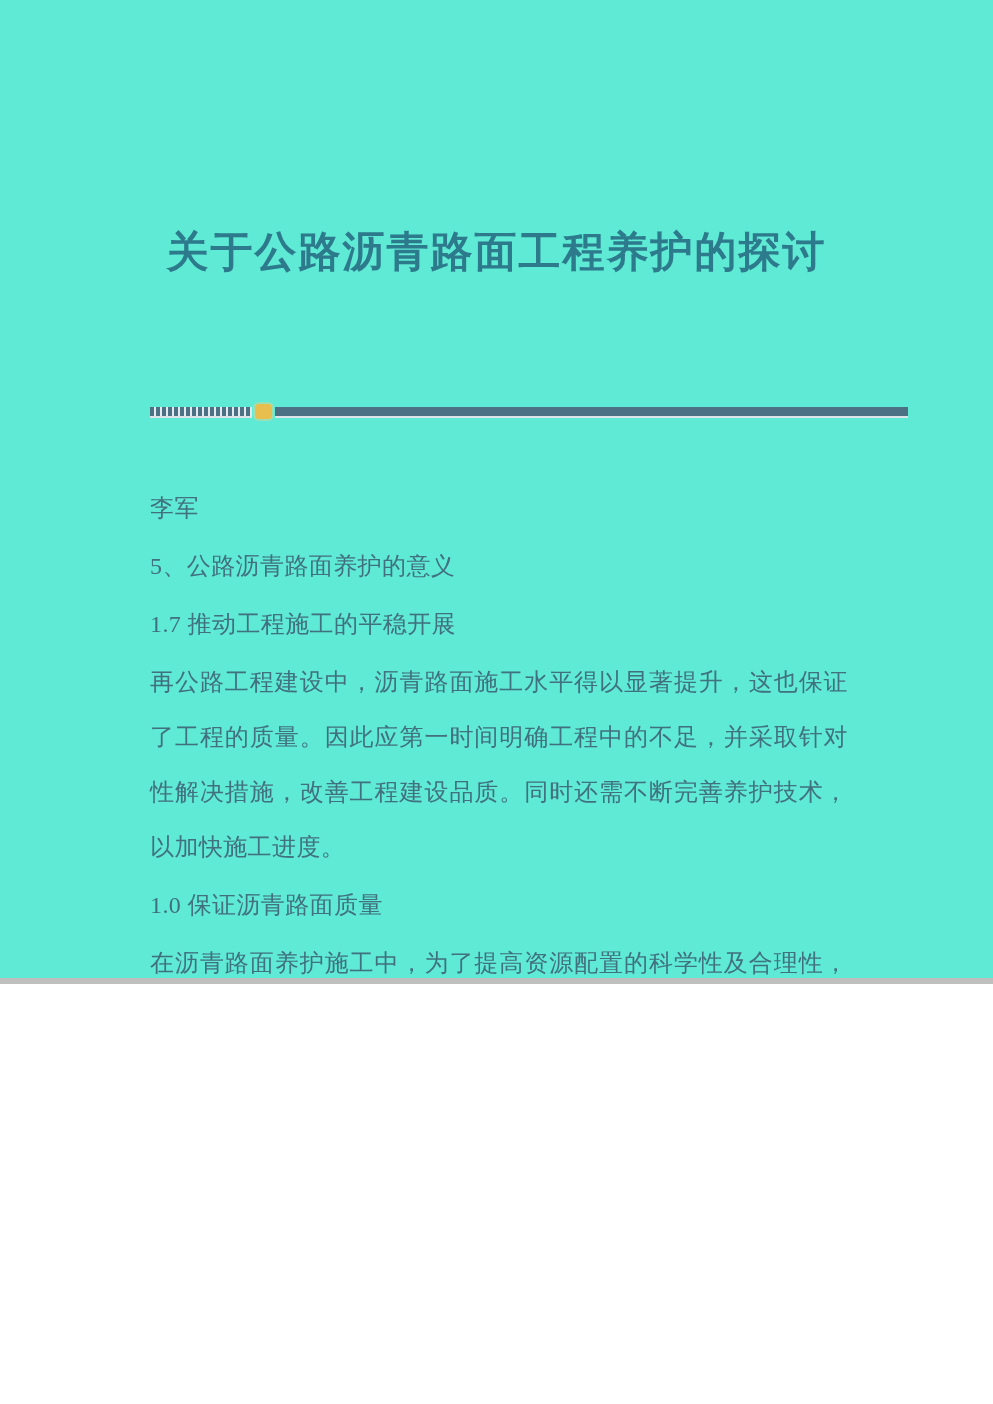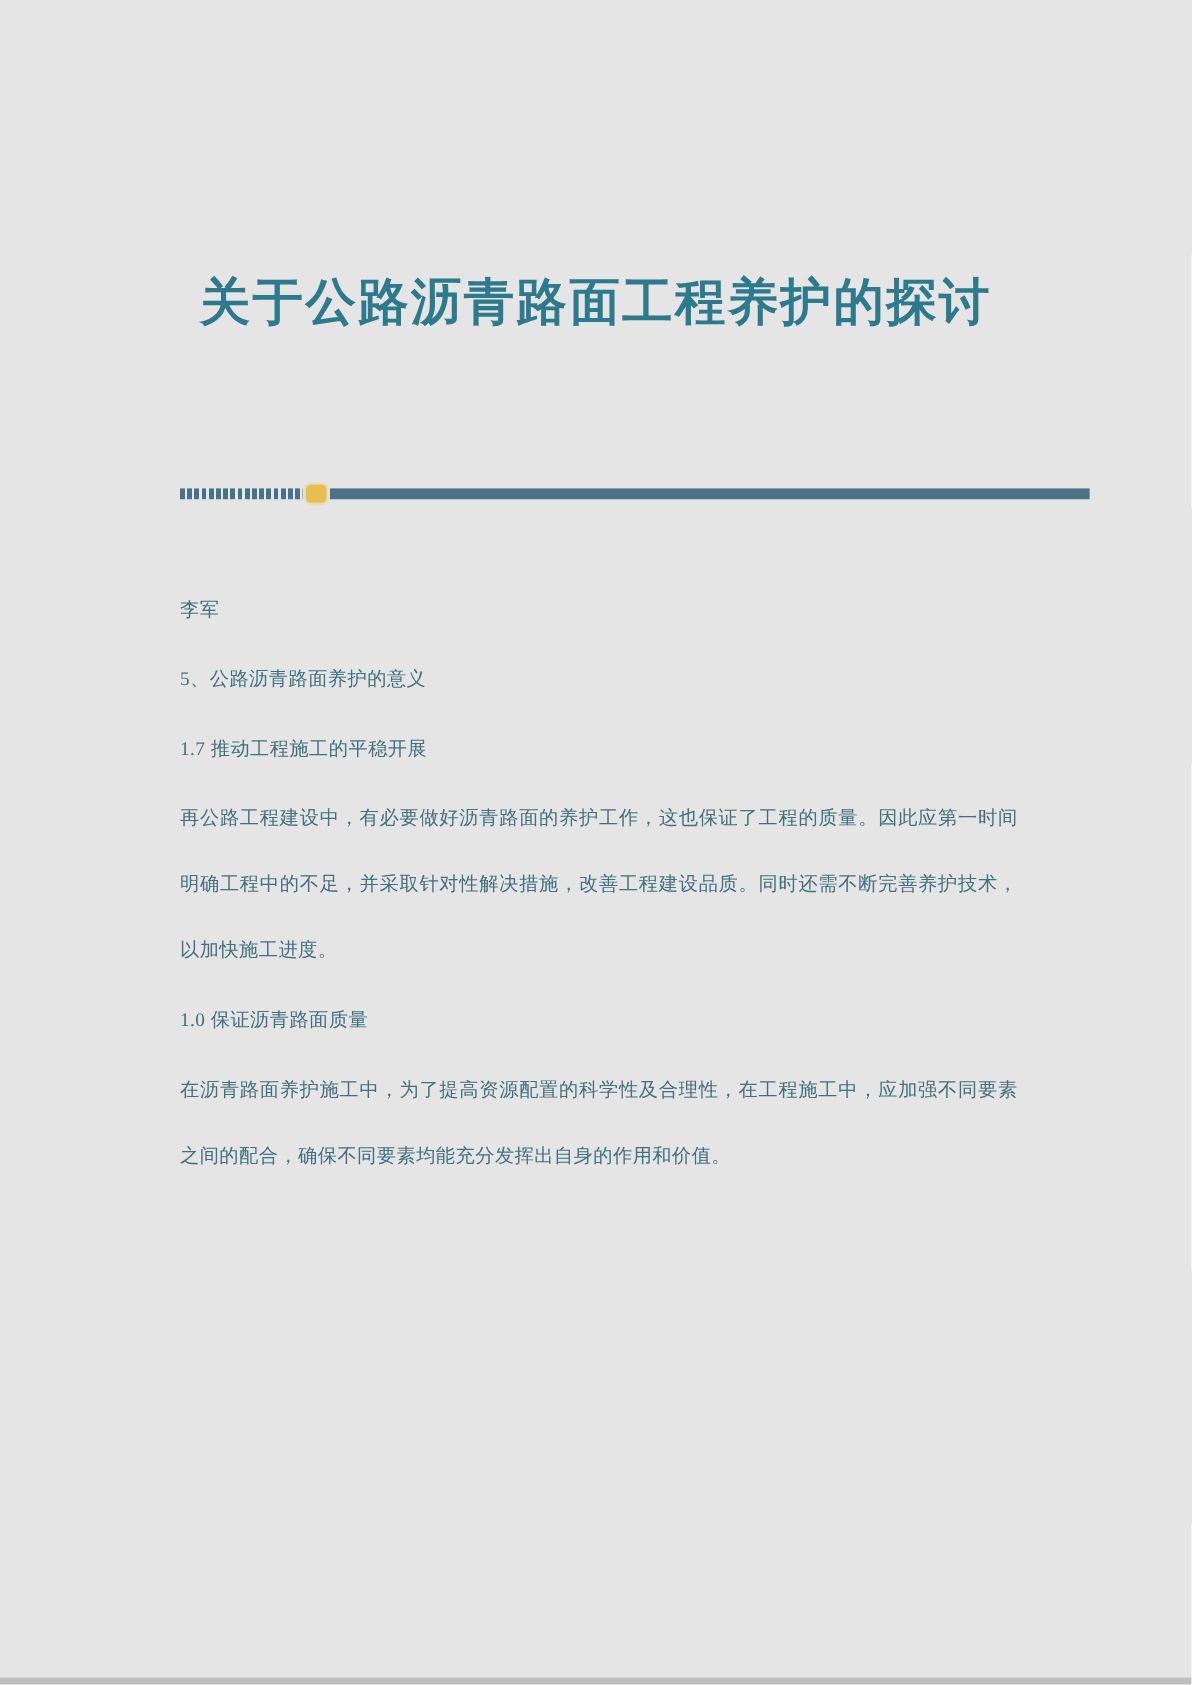--- a/index.html
+++ b/index.html
@@ -3,22 +3,22 @@
 <meta charset="utf-8">
 <style>
   html, body {
     margin: 0;
     padding: 0;
     background: #ffffff;
   }
   .page {
     position: relative;
     width: 993px;
-    height: 1404px;
-    background: #e5e5e5;
+    height: 984px;
+    background: #5eead4;
     overflow: hidden;
     font-family: "Liberation Serif", "DejaVu Serif", serif;
   }
   
   .doc-title {
     position: absolute;
     top: 224px;
     left: 0;
     width: 100%;
     margin: 0;
@@ -62,21 +62,21 @@
   
   .content {
     position: absolute;
     top: 478px;
     left: 150px;
     width: 698px;
     color: #41707f;
   }
   .content p {
     margin: 3px 0;
-    font-size: 16px;
+    font-size: 24px;
     line-height: 55px;
     text-align: justify;
     letter-spacing: 0.4px;
   }
   .content p.author,
   .content p.keywords,
   .content p.heading {
     text-align: left;
   }
   
@@ -99,20 +99,20 @@
   <div class="divider">
     <div class="dashed-seg"></div>
     <div class="dot"></div>
     <div class="solid-seg"></div>
   </div>
 
   <div class="content">
     <p class="author">李军</p>
     <p class="heading">5、公路沥青路面养护的意义</p>
     <p class="heading">1.7 推动工程施工的平稳开展</p>
-    <p class="body">再公路工程建设中，有必要做好沥青路面的养护工作，这也保证了工程的质量。因此应第一时间明确工程中的不足，并采取针对性解决措施，改善工程建设品质。同时还需不断完善养护技术，以加快施工进度。</p>
+    <p class="body">再公路工程建设中，沥青路面施工水平得以显著提升，这也保证了工程的质量。因此应第一时间明确工程中的不足，并采取针对性解决措施，改善工程建设品质。同时还需不断完善养护技术，以加快施工进度。</p>
     <p class="heading">1.0 保证沥青路面质量</p>
     <p class="body">在沥青路面养护施工中，为了提高资源配置的科学性及合理性，在工程施工中，应加强不同要素之间的配合，确保不同要素均能充分发挥出自身的作用和价值。</p>
   </div>
 
   <div class="page-bottom-edge"></div>
 
 </div>
 
 </body></html>

